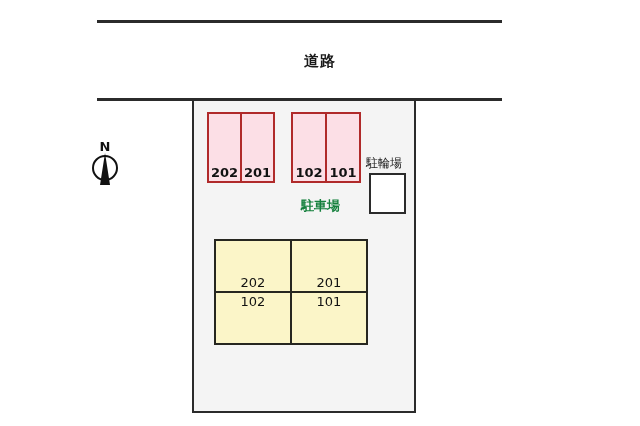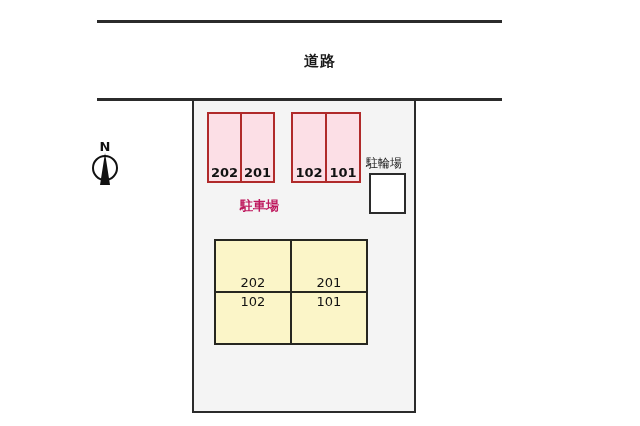--- a/index.html
+++ b/index.html
@@ -121,24 +121,24 @@
     color: #111;
     font-family: "DejaVu Sans", "Liberation Sans", sans-serif;
   }
 
   
   #parking-label {
     position: absolute;
     left: 46px;
     top: 96px;
     width: 100px;
-    text-align: left;
-    font-size: 13px;
-    font-weight: bold;
-    color: #be185d;
+    text-align: right;
+    font-size: 13px;
+    font-weight: bold;
+    color: #15803d;
   }
 
   
   #bicycle-label {
     position: absolute;
     left: 172px;
     top: 54px;
     font-size: 12px;
     font-weight: normal;
     color: #1a1a1a;

